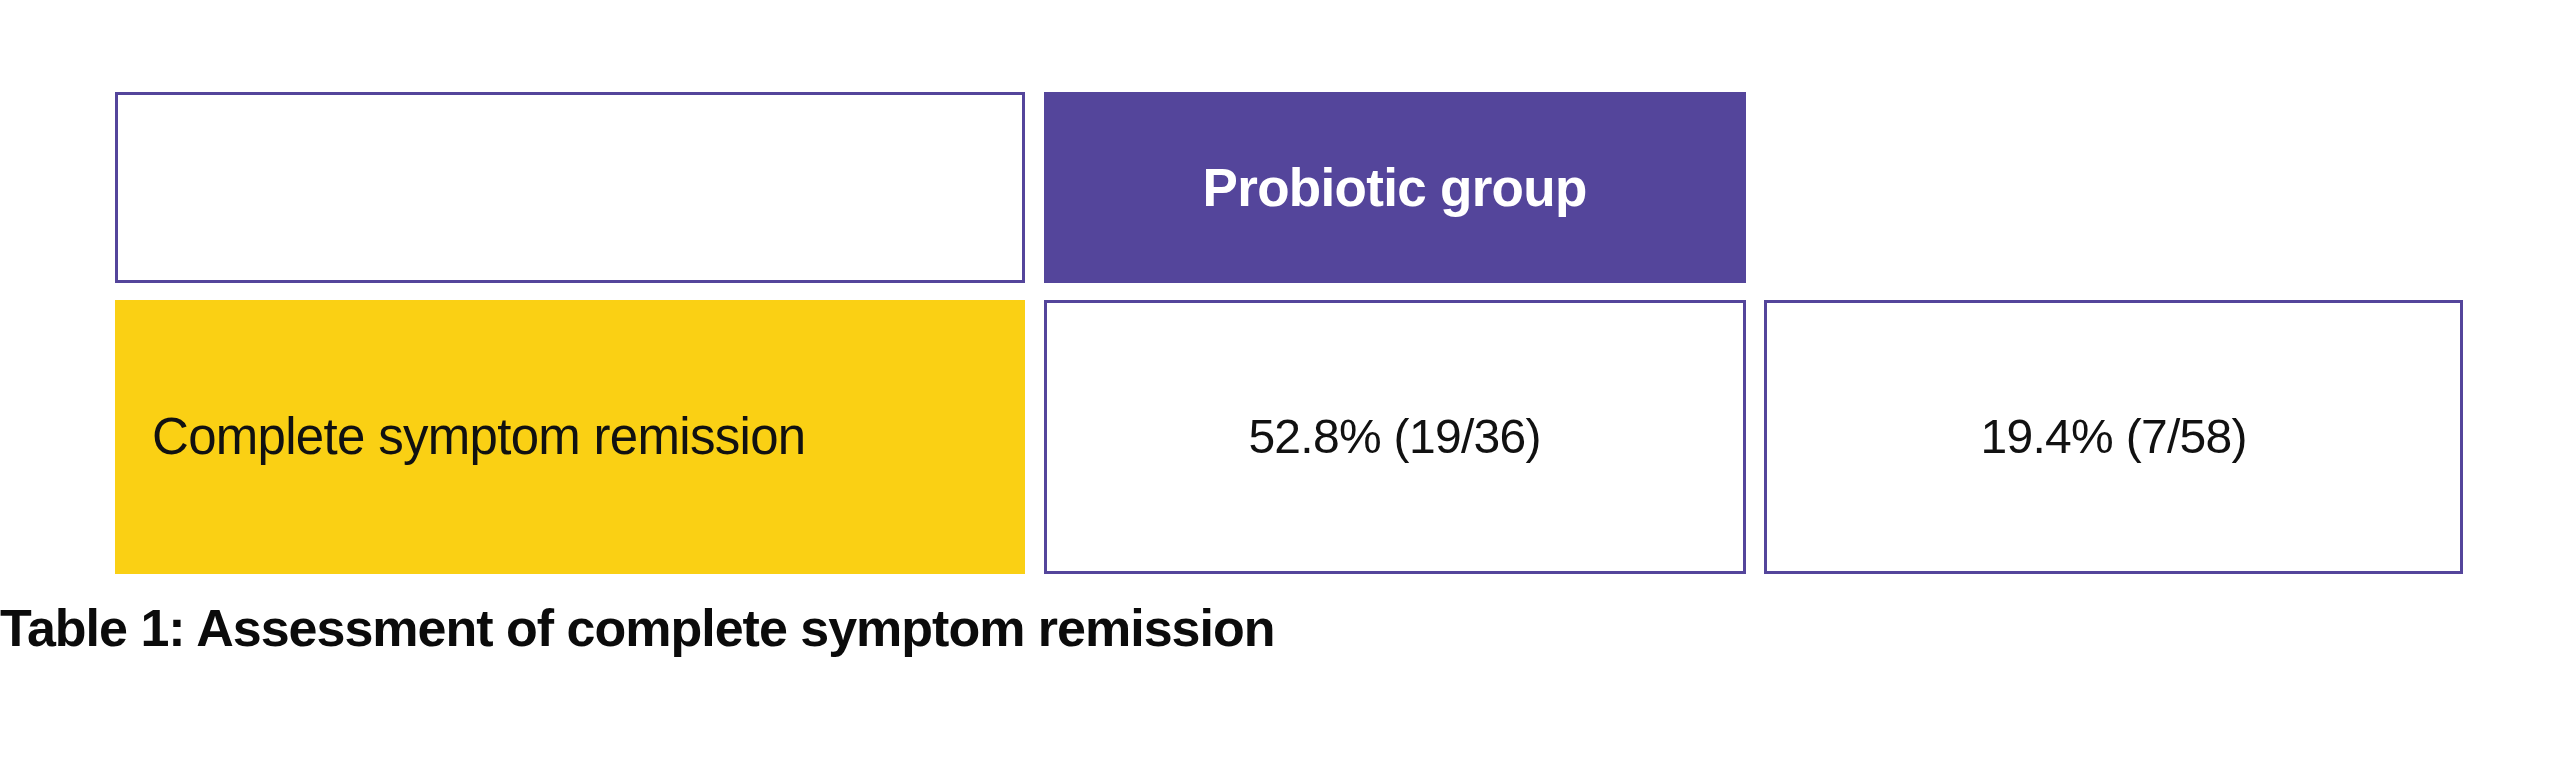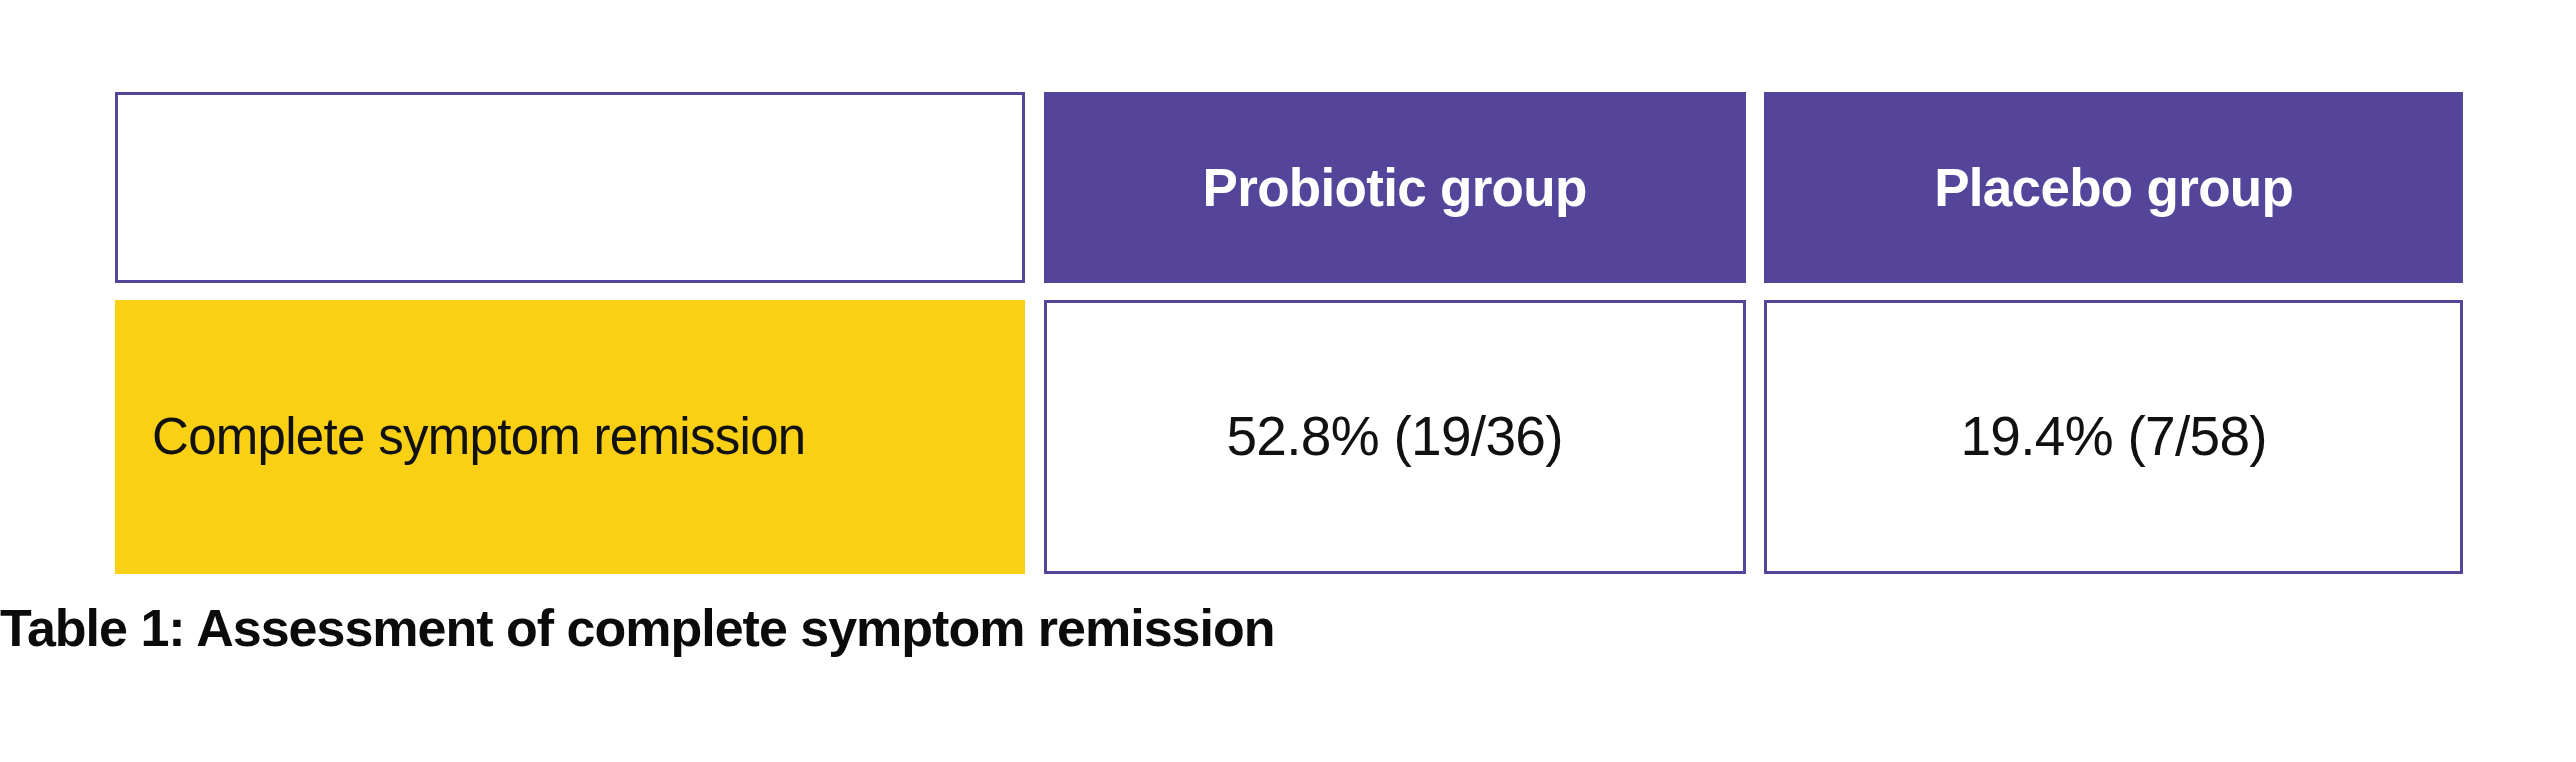--- a/index.html
+++ b/index.html
@@ -88,21 +88,21 @@
     color: #111111;
     font-size: 51px;
     font-weight: normal;
     letter-spacing: -0.7px;
     line-height: 1;
   }
   .value-text {
     width: 100%;
     text-align: center;
     color: #111111;
-    font-size: 55px;
+    font-size: 48px;
     font-weight: normal;
     letter-spacing: -0.7px;
     line-height: 1;
   }
 
   
   .caption {
     position: absolute;
     left: 0;
     top: 602px;
@@ -124,23 +124,20 @@
 
   <div class="table">
 
     <div class="row row-header">
       <div class="cell col-1 cell-outline">
         <span class="rowlabel-text"></span>
       </div>
       <div class="cell col-2 cell-filled">
         <span class="header-text">Probiotic group</span>
       </div>
-      <div class="cell col-3 cell-filled">
-        <span class="header-text">Placebo group</span>
-      </div>
     </div>
 
     <div class="row row-data">
       <div class="cell col-1 cell-accent">
         <span class="rowlabel-text">Complete symptom remission</span>
       </div>
       <div class="cell col-2 cell-outline">
         <span class="value-text">52.8% (19/36)</span>
       </div>
       <div class="cell col-3 cell-outline">

